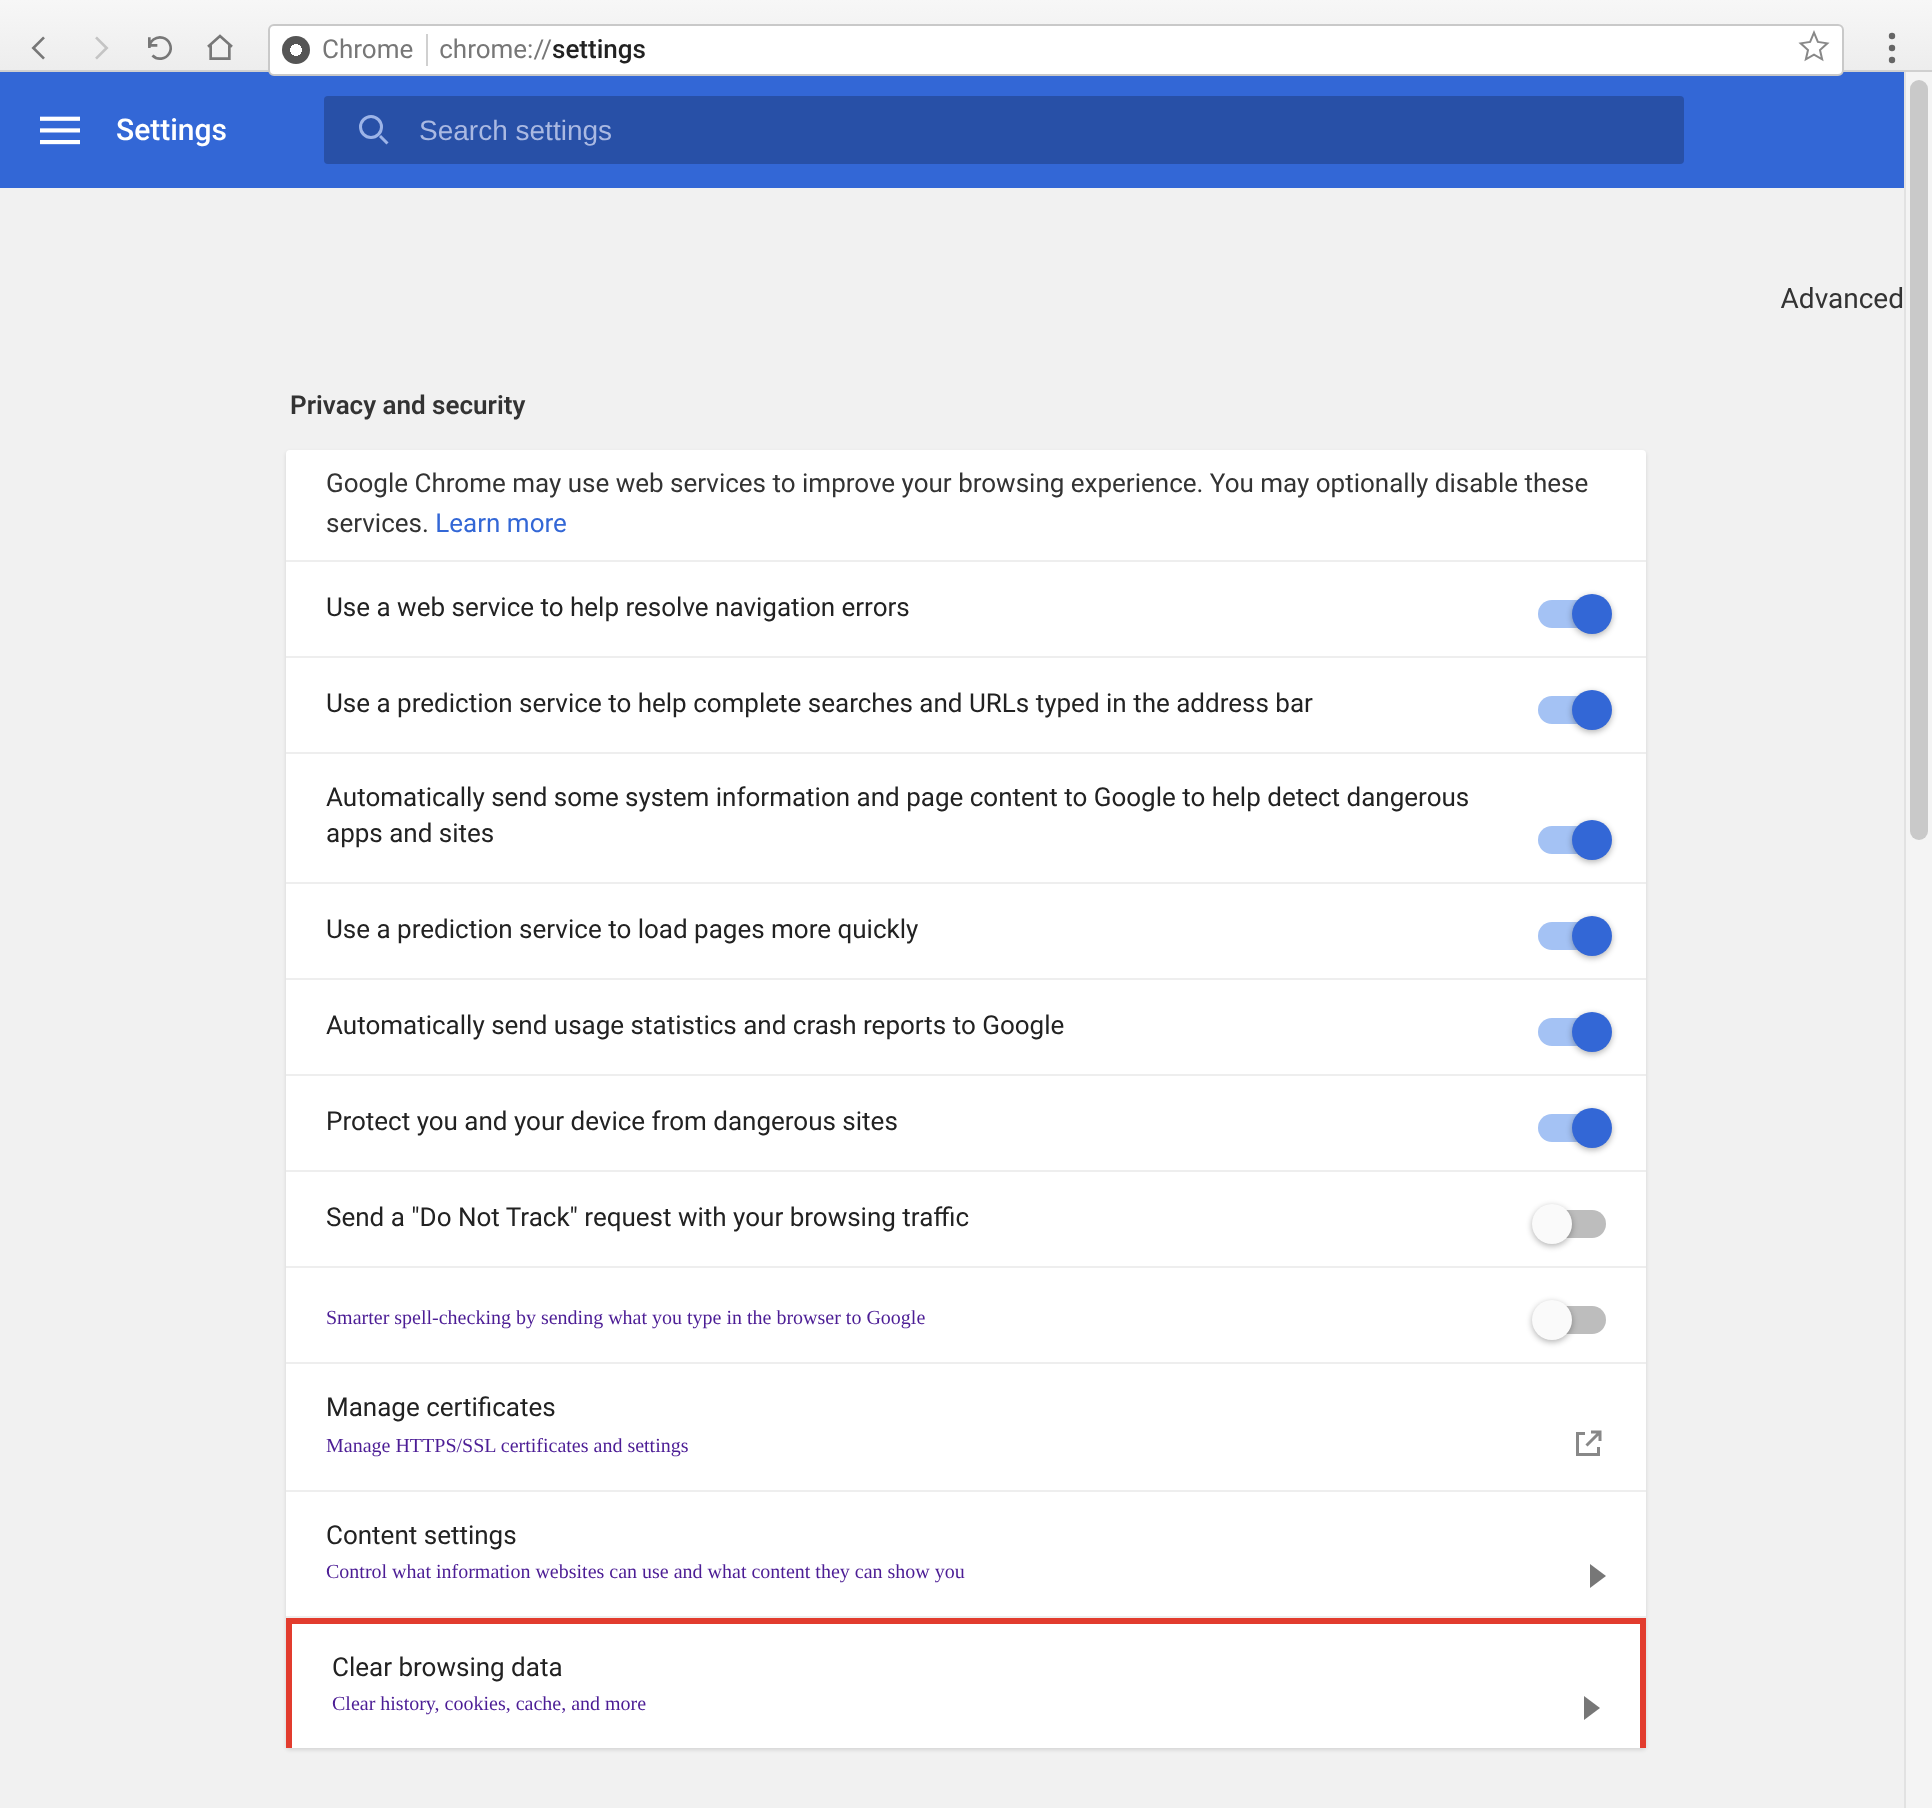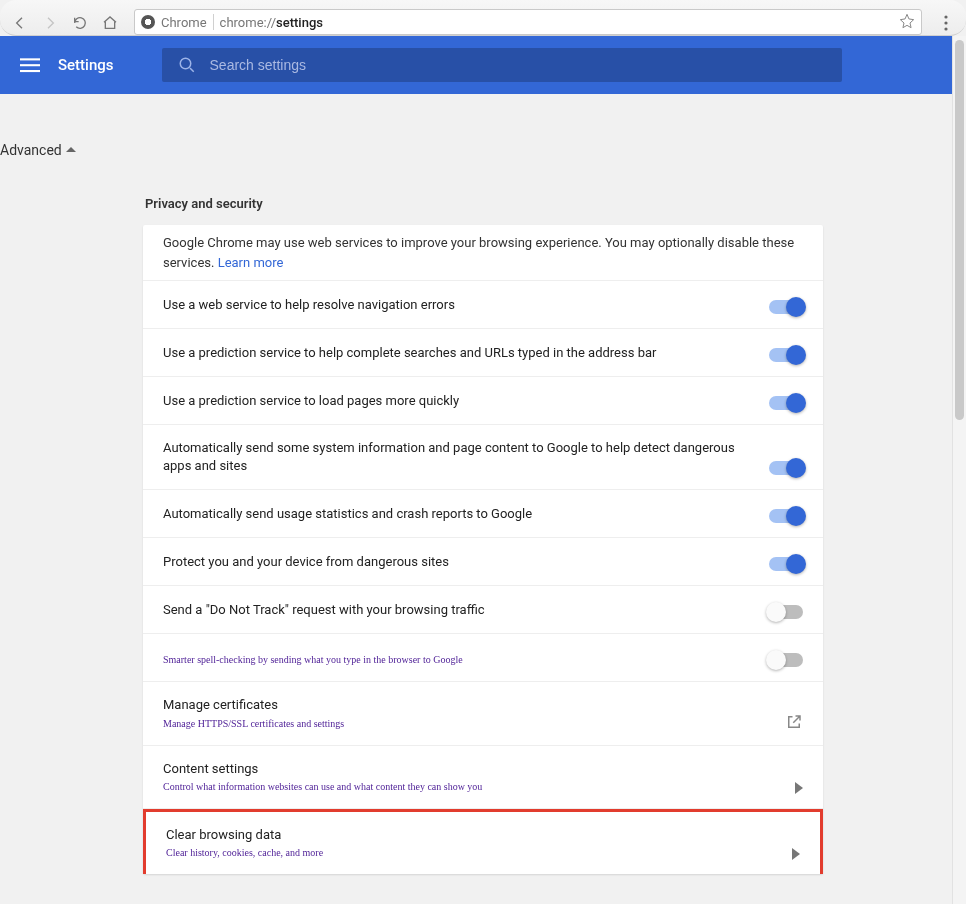--- a/index.html
+++ b/index.html
@@ -10,24 +10,23 @@
     height: 904px;
     overflow: hidden;
     position: relative;
   }
   
   .browser-bar {
     height: 36px;
     background: linear-gradient(#f7f7f7, #ededed);
     border-bottom: 1px solid #d0d0d0;
     display: flex;
-    align-items: flex-end;
-    padding: 0 8px;
+    align-items: flex-start;
+    padding: 12px 8px;
     gap: 6px;
-    border-radius: 16px;
   }
   .nav-icon {
     width: 24px; height: 24px;
     display: flex; align-items: center; justify-content: center;
     color: #777;
     border-radius: 3px;
   }
   .nav-icon.disabled { color: #c4c4c4; }
   .nav-icon svg { width: 16px; height: 16px; }
   .omnibox {
@@ -103,21 +102,21 @@
   .search-input::placeholder { color: #aab9e2; }
   
   .content {
     padding: 30px 0 0 0;
     height: calc(904px - 36px - 58px);
     overflow-y: auto;
   }
   .advanced-row {
     display:flex;
     align-items:center;
-    justify-content:flex-start;
+    justify-content:flex-end;
     gap: 4px;
     margin: 18px 0 38px 0;
     color: #333;
     font-size: 14px;
   }
   .advanced-row .caret svg { width:10px; height:10px; color:#666; }
   .section {
     width: 680px;
     margin: 0 auto;
   }
@@ -280,29 +279,29 @@
           <div class="row">
             <div class="row-text">
               <div class="row-title">Use a prediction service to help complete searches and URLs typed in the address bar</div>
             </div>
             <div class="toggle on">
               <div class="knob"></div>
             </div>
           </div>
           <div class="row">
             <div class="row-text">
+              <div class="row-title">Automatically send some system information and page content to Google to help detect dangerous apps and sites</div>
+            </div>
+            <div class="toggle on">
+              <div class="knob"></div>
+            </div>
+          </div>
+          <div class="row">
+            <div class="row-text">
               <div class="row-title">Use a prediction service to load pages more quickly</div>
-            </div>
-            <div class="toggle on">
-              <div class="knob"></div>
-            </div>
-          </div>
-          <div class="row">
-            <div class="row-text">
-              <div class="row-title">Automatically send some system information and page content to Google to help detect dangerous apps and sites</div>
             </div>
             <div class="toggle on">
               <div class="knob"></div>
             </div>
           </div>
           <div class="row">
             <div class="row-text">
               <div class="row-title">Automatically send usage statistics and crash reports to Google</div>
             </div>
             <div class="toggle on">

